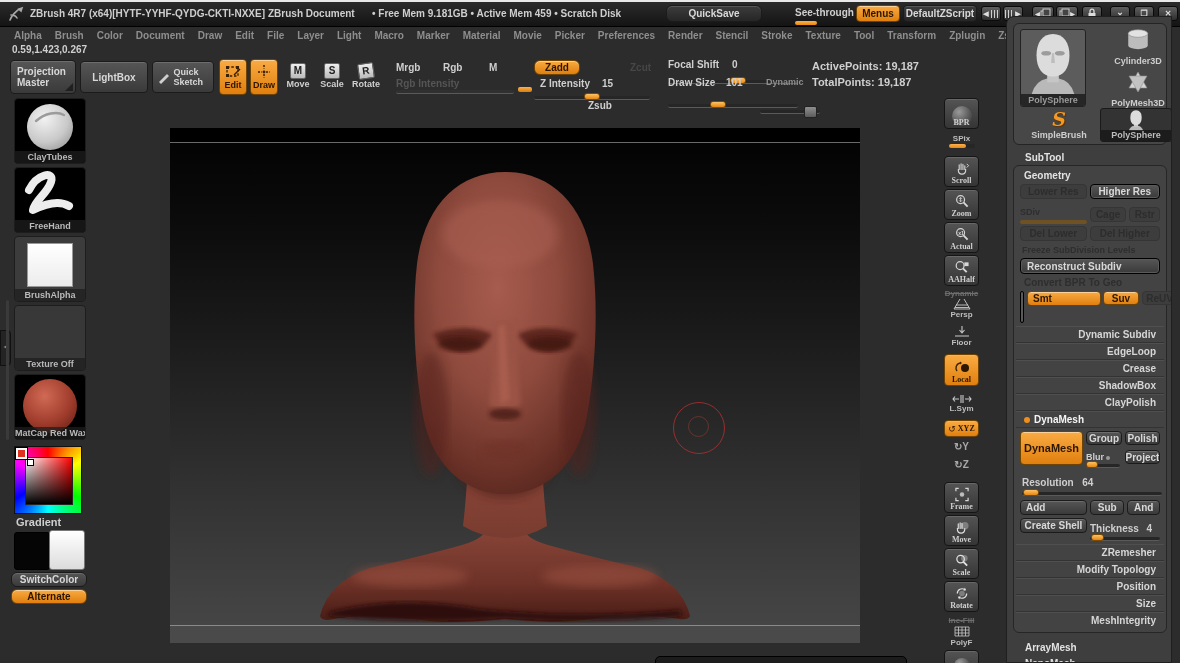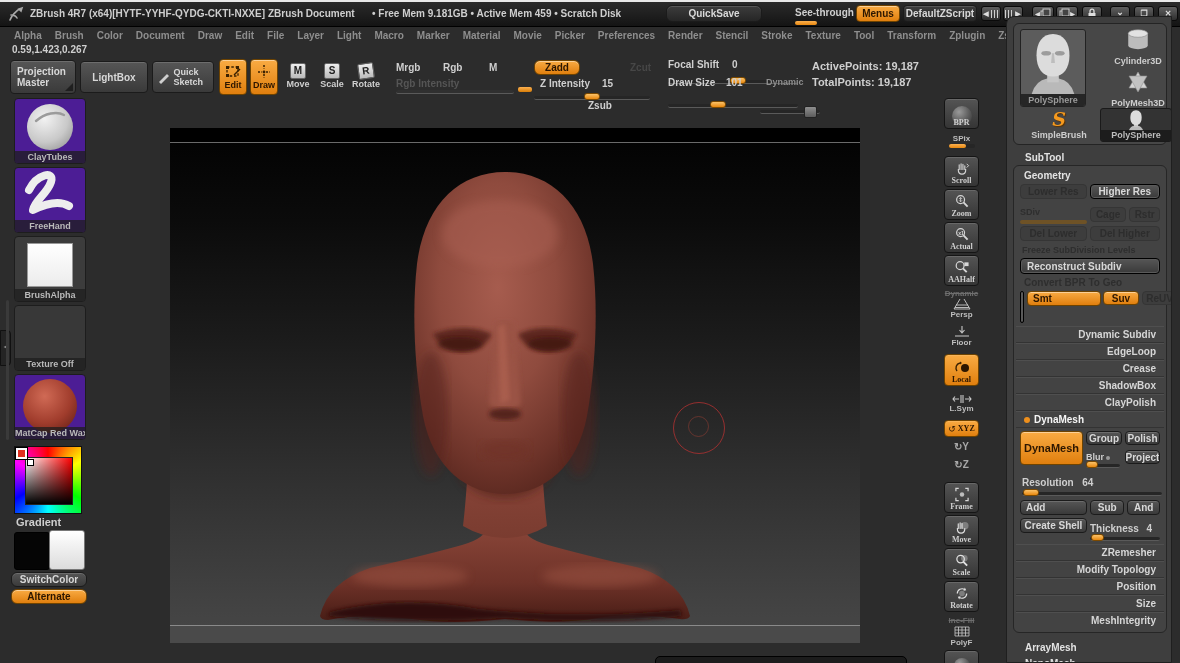--- a/index.html
+++ b/index.html
@@ -26,21 +26,21 @@
   
   .titlebar{position:absolute;left:0;top:0;width:1180px;height:24px;
        background:linear-gradient(#2b2b2b,#141414);border-top:2px solid #e9e9e9;border-bottom:1px solid #000;}
   .menubar{position:absolute;left:0;top:27px;width:1008px;height:16px;display:flex;gap:13px;
        padding-left:14px;align-items:center;}
   .menubar span{font-size:10px;font-weight:bold;color:#8e8e8e;}
   .winbtn{box-sizing:border-box;display:flex;align-items:center;justify-content:center;
        width:20px;height:15px;background:linear-gradient(#606060,#2e2e2e);border:1px solid #0a0a0a;
        border-radius:3px;color:#ddd;font-size:9px;font-weight:bold;}
   
-  .thumb{position:absolute;left:14px;width:70px;background:#4c1d95;border:1px solid #1d1d1d;
+  .thumb{position:absolute;left:14px;width:70px;background:#000000;border:1px solid #1d1d1d;
        border-radius:4px;overflow:hidden;}
   .thumb .tlabel{position:absolute;left:0;right:0;bottom:0;height:12px;background:rgba(30,30,30,.75);
        color:#b9b9b9;font-size:9px;font-weight:bold;text-align:center;line-height:12px;white-space:nowrap;overflow:hidden;}
   
   .shelf-btn{position:absolute;left:3px;width:35px;height:31px;box-sizing:border-box;border-radius:4px;
        background:linear-gradient(#545454,#353535);border:1px solid #151515;box-shadow:inset 0 1px 0 rgba(255,255,255,.12);
        display:flex;flex-direction:column;align-items:center;justify-content:flex-end;}
   .shelf-btn .lbl{font-size:8px;font-weight:bold;color:#cfcfcf;line-height:9px;padding-bottom:1px;font-family:Liberation Serif, serif;}
   .shelf-btn.orange{background:linear-gradient(#f9ab43,#e07f0e);border-color:#6e4300;}
   .shelf-btn.orange .lbl{color:#2c1600;}

